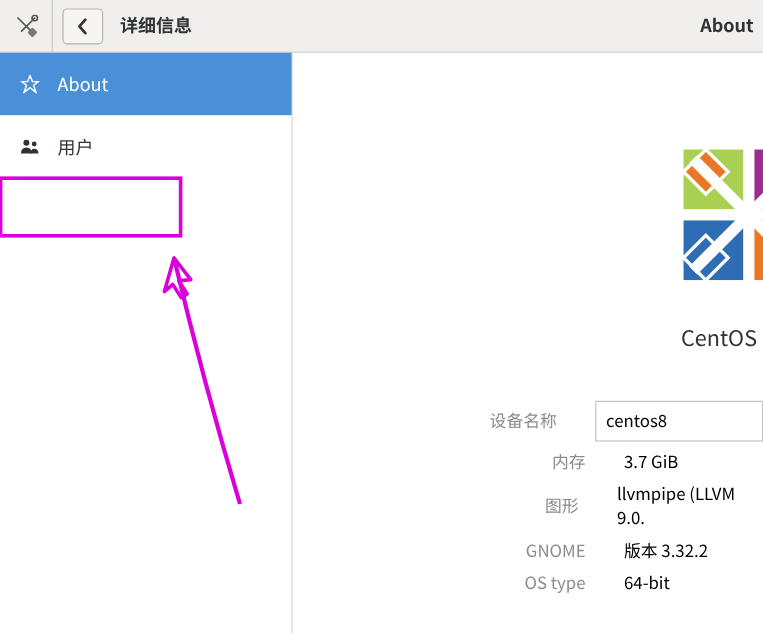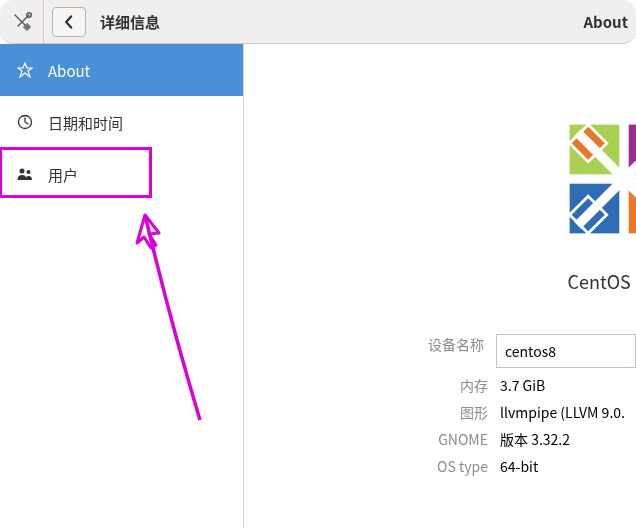--- a/index.html
+++ b/index.html
@@ -18,21 +18,20 @@
     flex-direction: column;
     height: 100%;
   }
   .toolbar {
     display: flex;
     align-items: center;
     height: 44px;
     background: #f0efed;
     border-bottom: 1px solid #ccc9c5;
     position: relative;
-    border-radius: 14px;
   }
   .tool-icon {
     width: 44px;
     display: flex;
     align-items: center;
     justify-content: center;
     height: 100%;
     border-right: 1px solid #ccc9c5;
   }
   .back-btn {
@@ -121,22 +120,24 @@
     color: #2e3436;
     text-align: center;
     width: 200px;
   }
   .info-grid {
     margin-top: 40px;
     width: 100%;
   }
   .info-row {
     display: flex;
+    align-items: center;
     margin-bottom: 7px;
     font-size: 14px;
+    gap: 20px;
   }
   .info-label {
     width: 256px;
     text-align: right;
     color: #8c8c8c;
     padding-right: 12px;
   }
   .info-value {
     color: #000000;
   }
@@ -187,29 +188,20 @@
       <div class="side-item active">
         <span class="icon">
           <svg width="16" height="16" viewBox="0 0 16 16">
               <polygon points="8,1 10,6 15,6 11,9 13,15 8,11 3,15 5,9 1,6 6,6" fill="none" stroke="#fff" stroke-width="1.2"></polygon>
             </svg>
         </span>
         <span class="side-label">About</span>
       </div>
       <div class="side-item">
         <span class="icon">
-          <svg width="16" height="16" viewBox="0 0 16 16">
-              <circle cx="8" cy="8" r="6.5" fill="none" stroke="#2e3436" stroke-width="1.3"></circle>
-              <path d="M8 4 L8 8 L11 10" stroke="#2e3436" stroke-width="1.3" fill="none" stroke-linecap="round"></path>
-            </svg>
-        </span>
-        <span class="side-label">日期和时间</span>
-      </div>
-      <div class="side-item">
-        <span class="icon">
           <svg width="18" height="16" viewBox="0 0 18 16">
               <circle cx="6" cy="5" r="2.5" fill="#2e3436"></circle>
               <path d="M1.5 14 Q1.5 9 6 9 Q10.5 9 10.5 14 Z" fill="#2e3436"></path>
               <circle cx="12.5" cy="6" r="2" fill="#2e3436"></circle>
               <path d="M9.5 14 Q9.5 10 12.5 10 Q16 10 16 14 Z" fill="#2e3436"></path>
             </svg>
         </span>
         <span class="side-label">用户</span>
       </div>
     </div>

